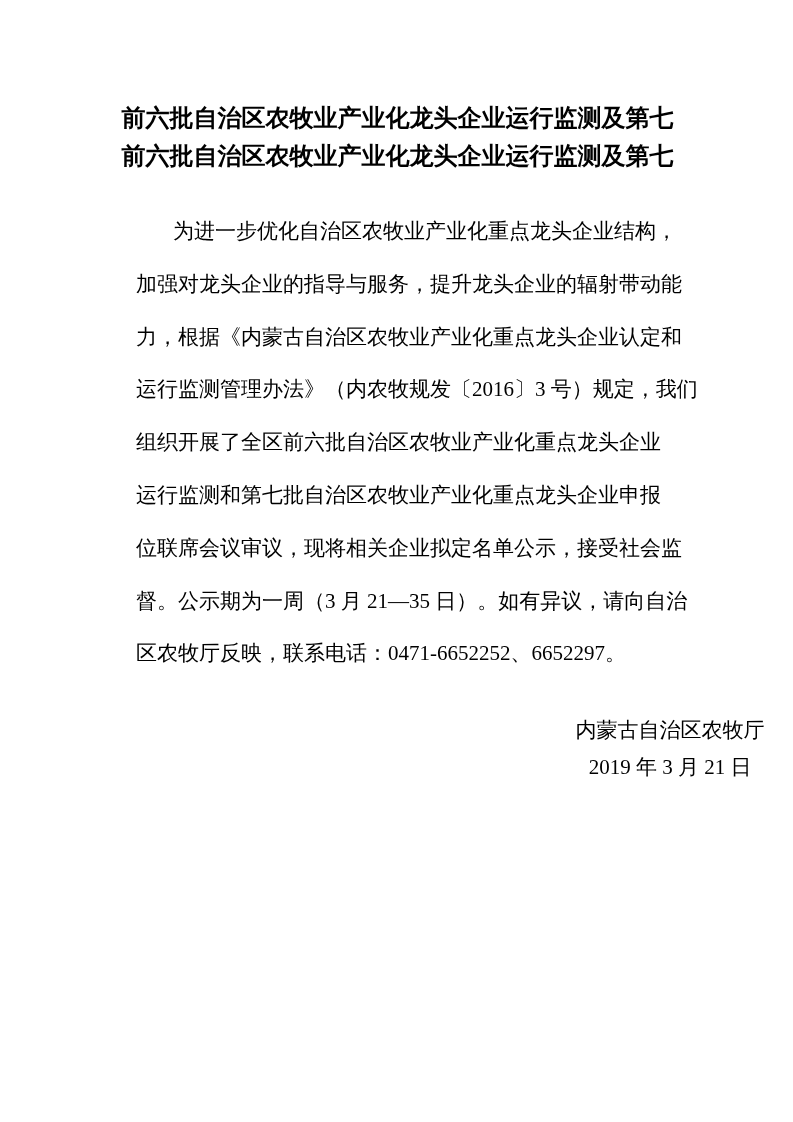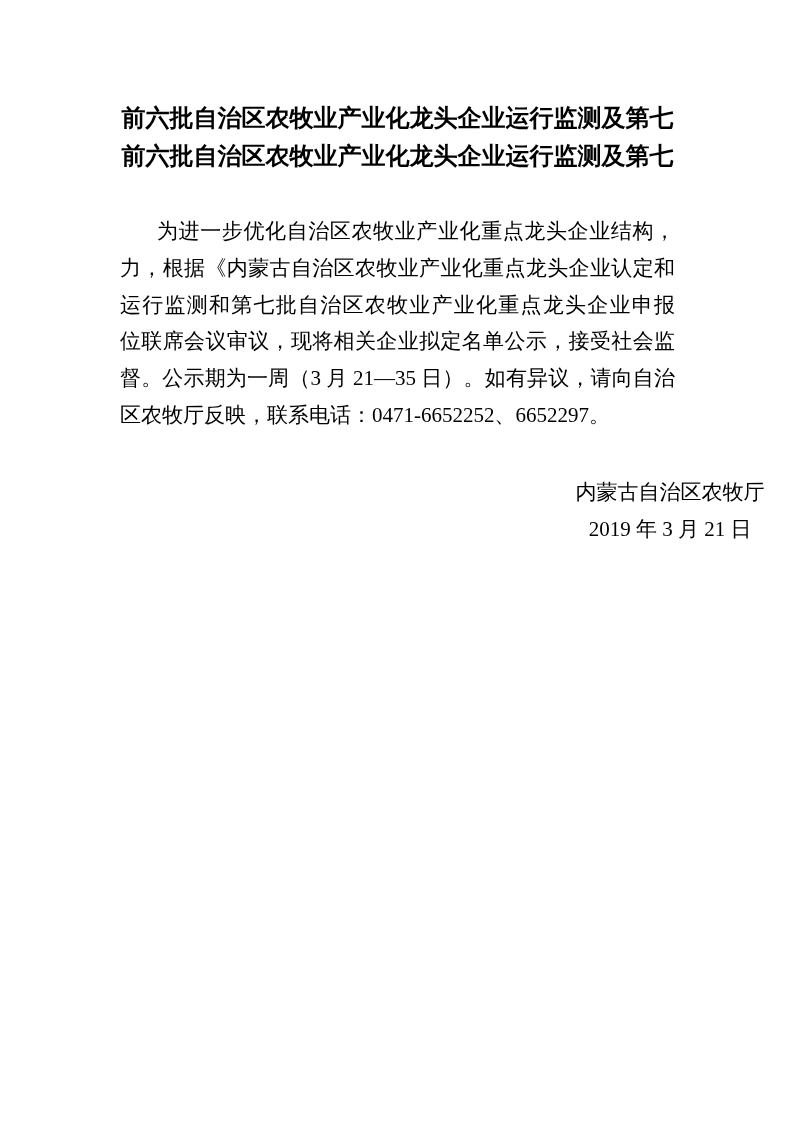--- a/index.html
+++ b/index.html
@@ -35,21 +35,21 @@
     display: block;
   }
   .body-text {
     margin-top: 38px;
     font-family: "Liberation Serif", "DejaVu Serif", serif;
     font-size: 21px;
     line-height: 36.8px;
     color: #000000;
   }
   .bline {
-    margin: 0;
+    margin: 16px;
     text-align: justify;
     text-align-last: justify;
     white-space: nowrap;
   }
   .bline.first {
     text-indent: 37px;
   }
   .bline.last {
     text-align: center;
     text-align-last: left;
@@ -74,21 +74,24 @@
 <div class="page">
   <div class="content">
 
     <h1 class="title">
       <span class="tline">前六批自治区农牧业产业化龙头企业运行监测及第七</span>
       <span class="tline">前六批自治区农牧业产业化龙头企业运行监测及第七</span>
     </h1>
 
     <div class="body-text">
       <p class="bline first">为进一步优化自治区农牧业产业化重点龙头企业结构，</p>
+      <p class="bline">加强对龙头企业的指导与服务，提升龙头企业的辐射带动能</p>
       <p class="bline">力，根据《内蒙古自治区农牧业产业化重点龙头企业认定和</p>
+      <p class="bline">运行监测管理办法》（内农牧规发〔2016〕3 号）规定，我们</p>
+      <p class="bline">组织开展了全区前六批自治区农牧业产业化重点龙头企业</p>
       <p class="bline">运行监测和第七批自治区农牧业产业化重点龙头企业申报</p>
       <p class="bline">位联席会议审议，现将相关企业拟定名单公示，接受社会监</p>
       <p class="bline">督。公示期为一周（3 月 21—35 日）。如有异议，请向自治</p>
       <p class="bline last">区农牧厅反映，联系电话：0471-6652252、6652297。</p>
     </div>
 
     <div class="signature-block">
       <p>内蒙古自治区农牧厅</p>
       <p>2019 年 3 月 21 日</p>
     </div>

